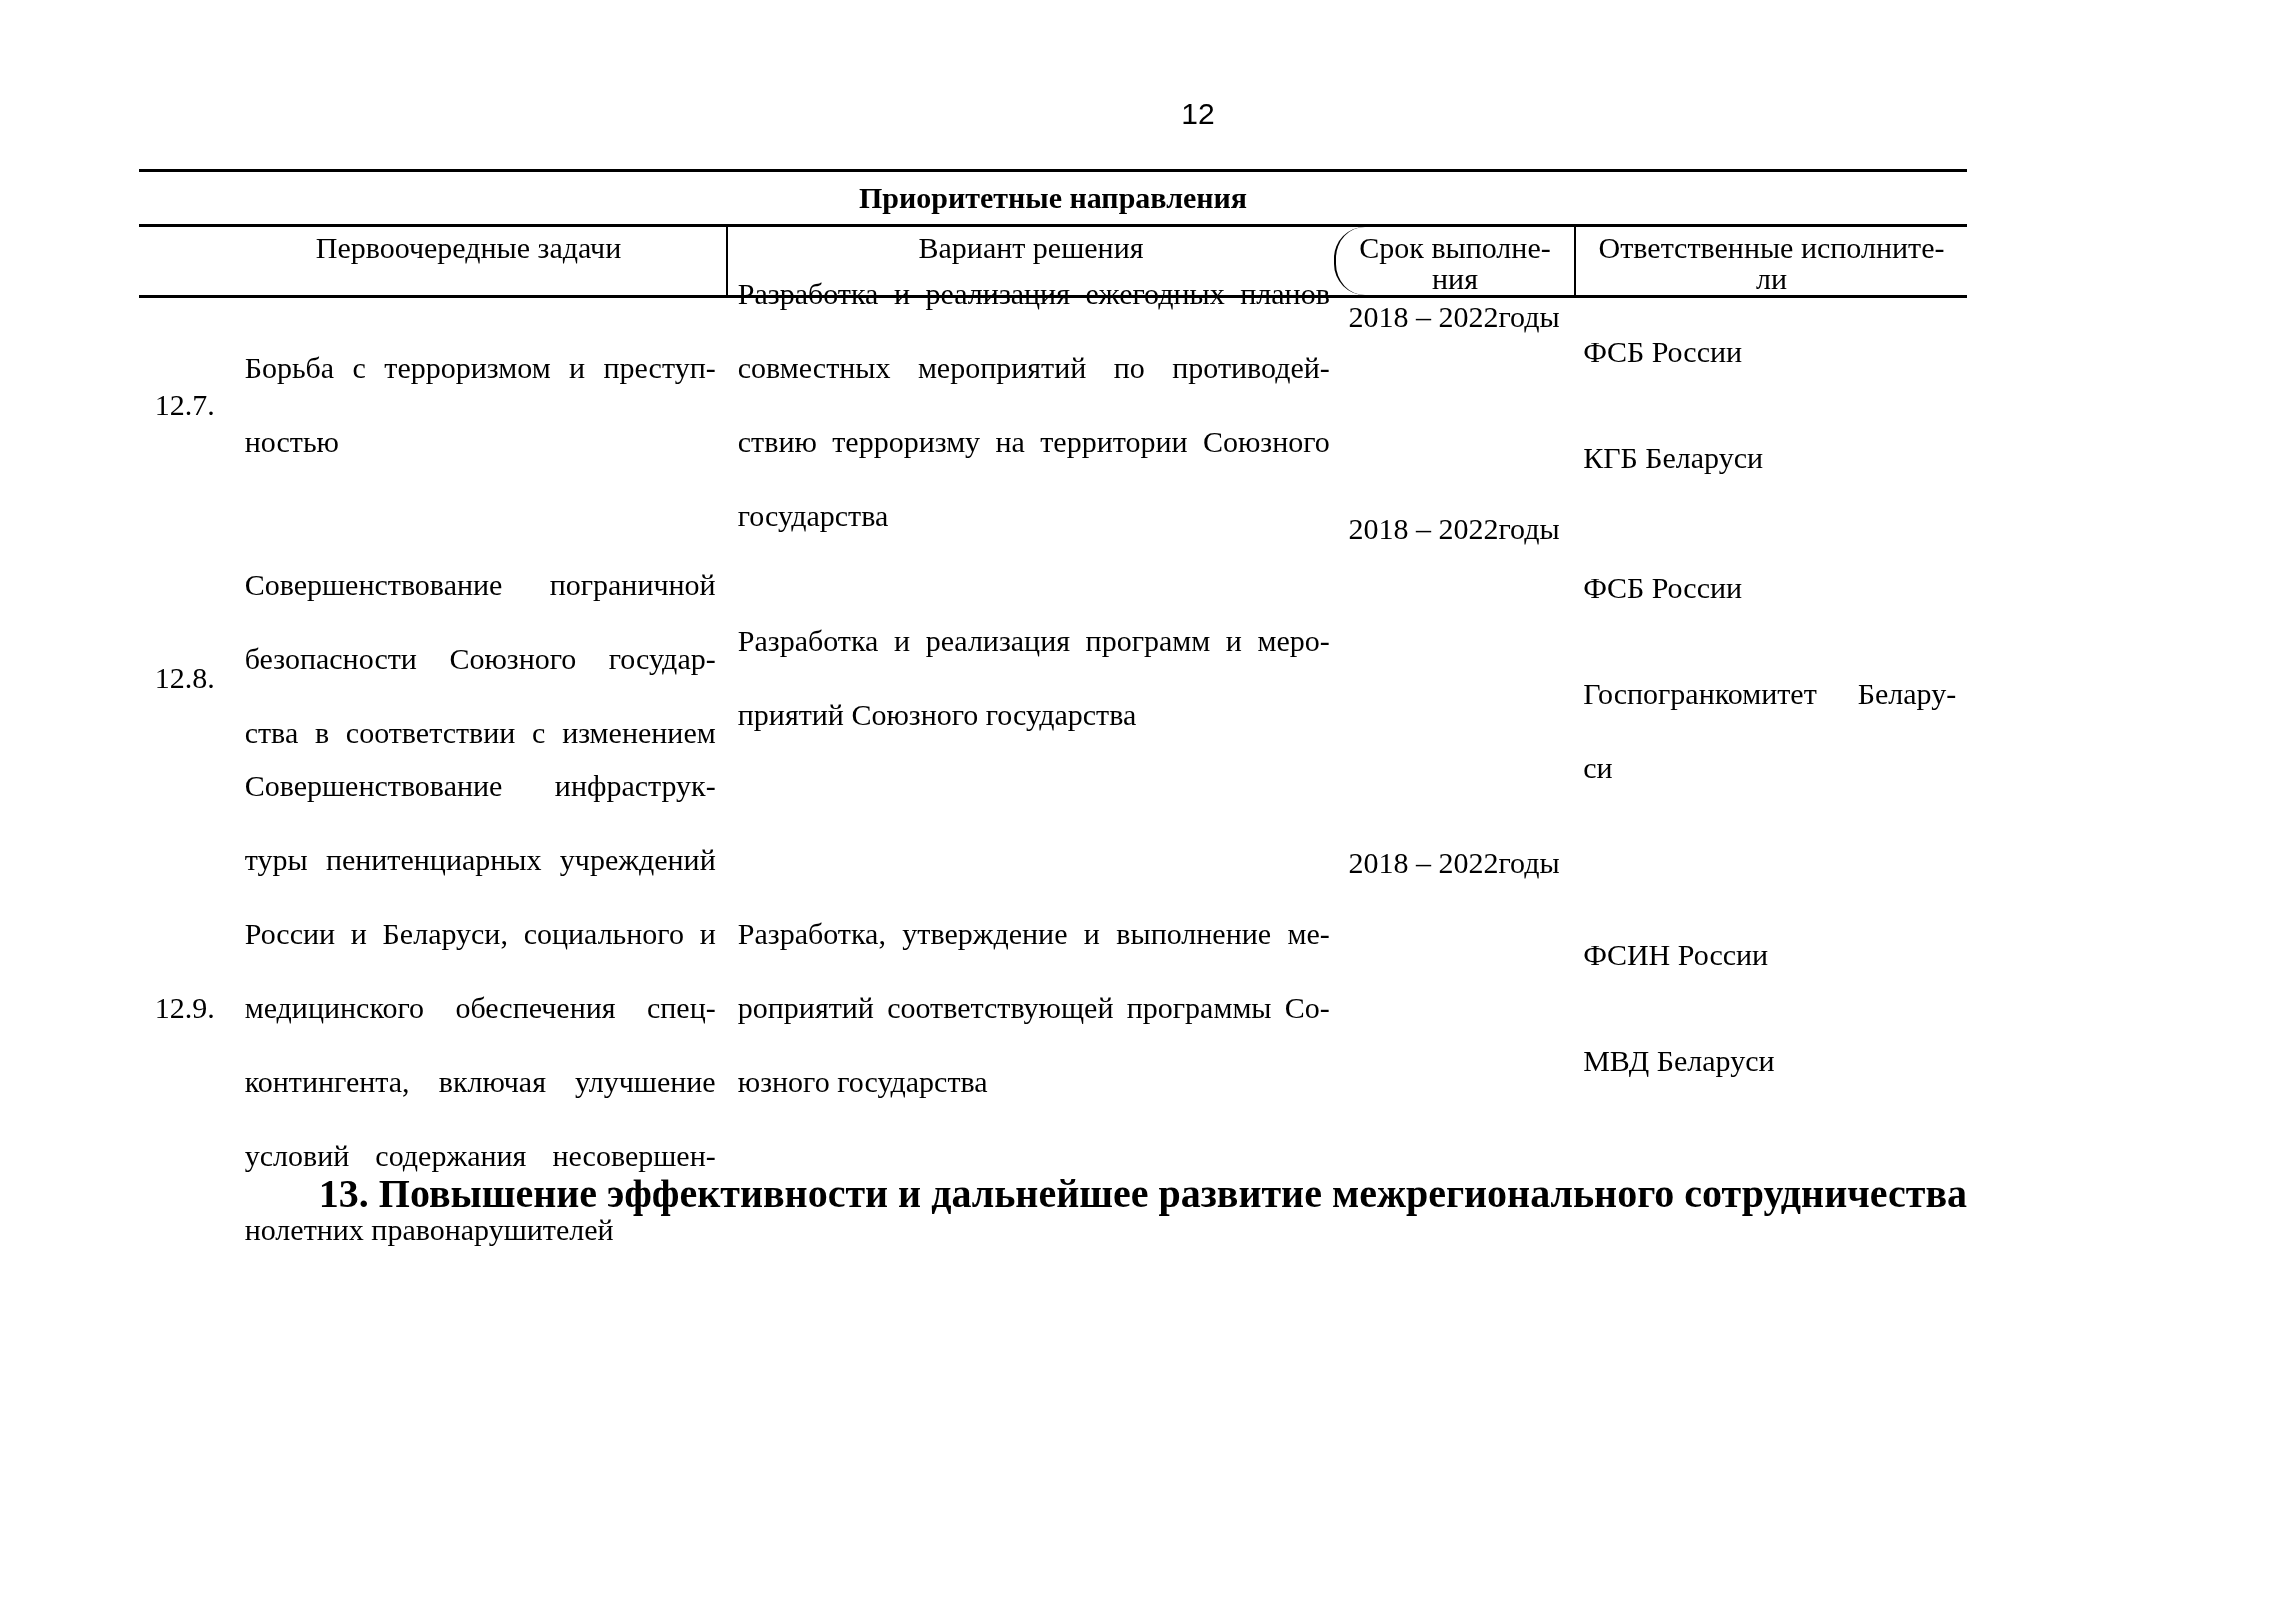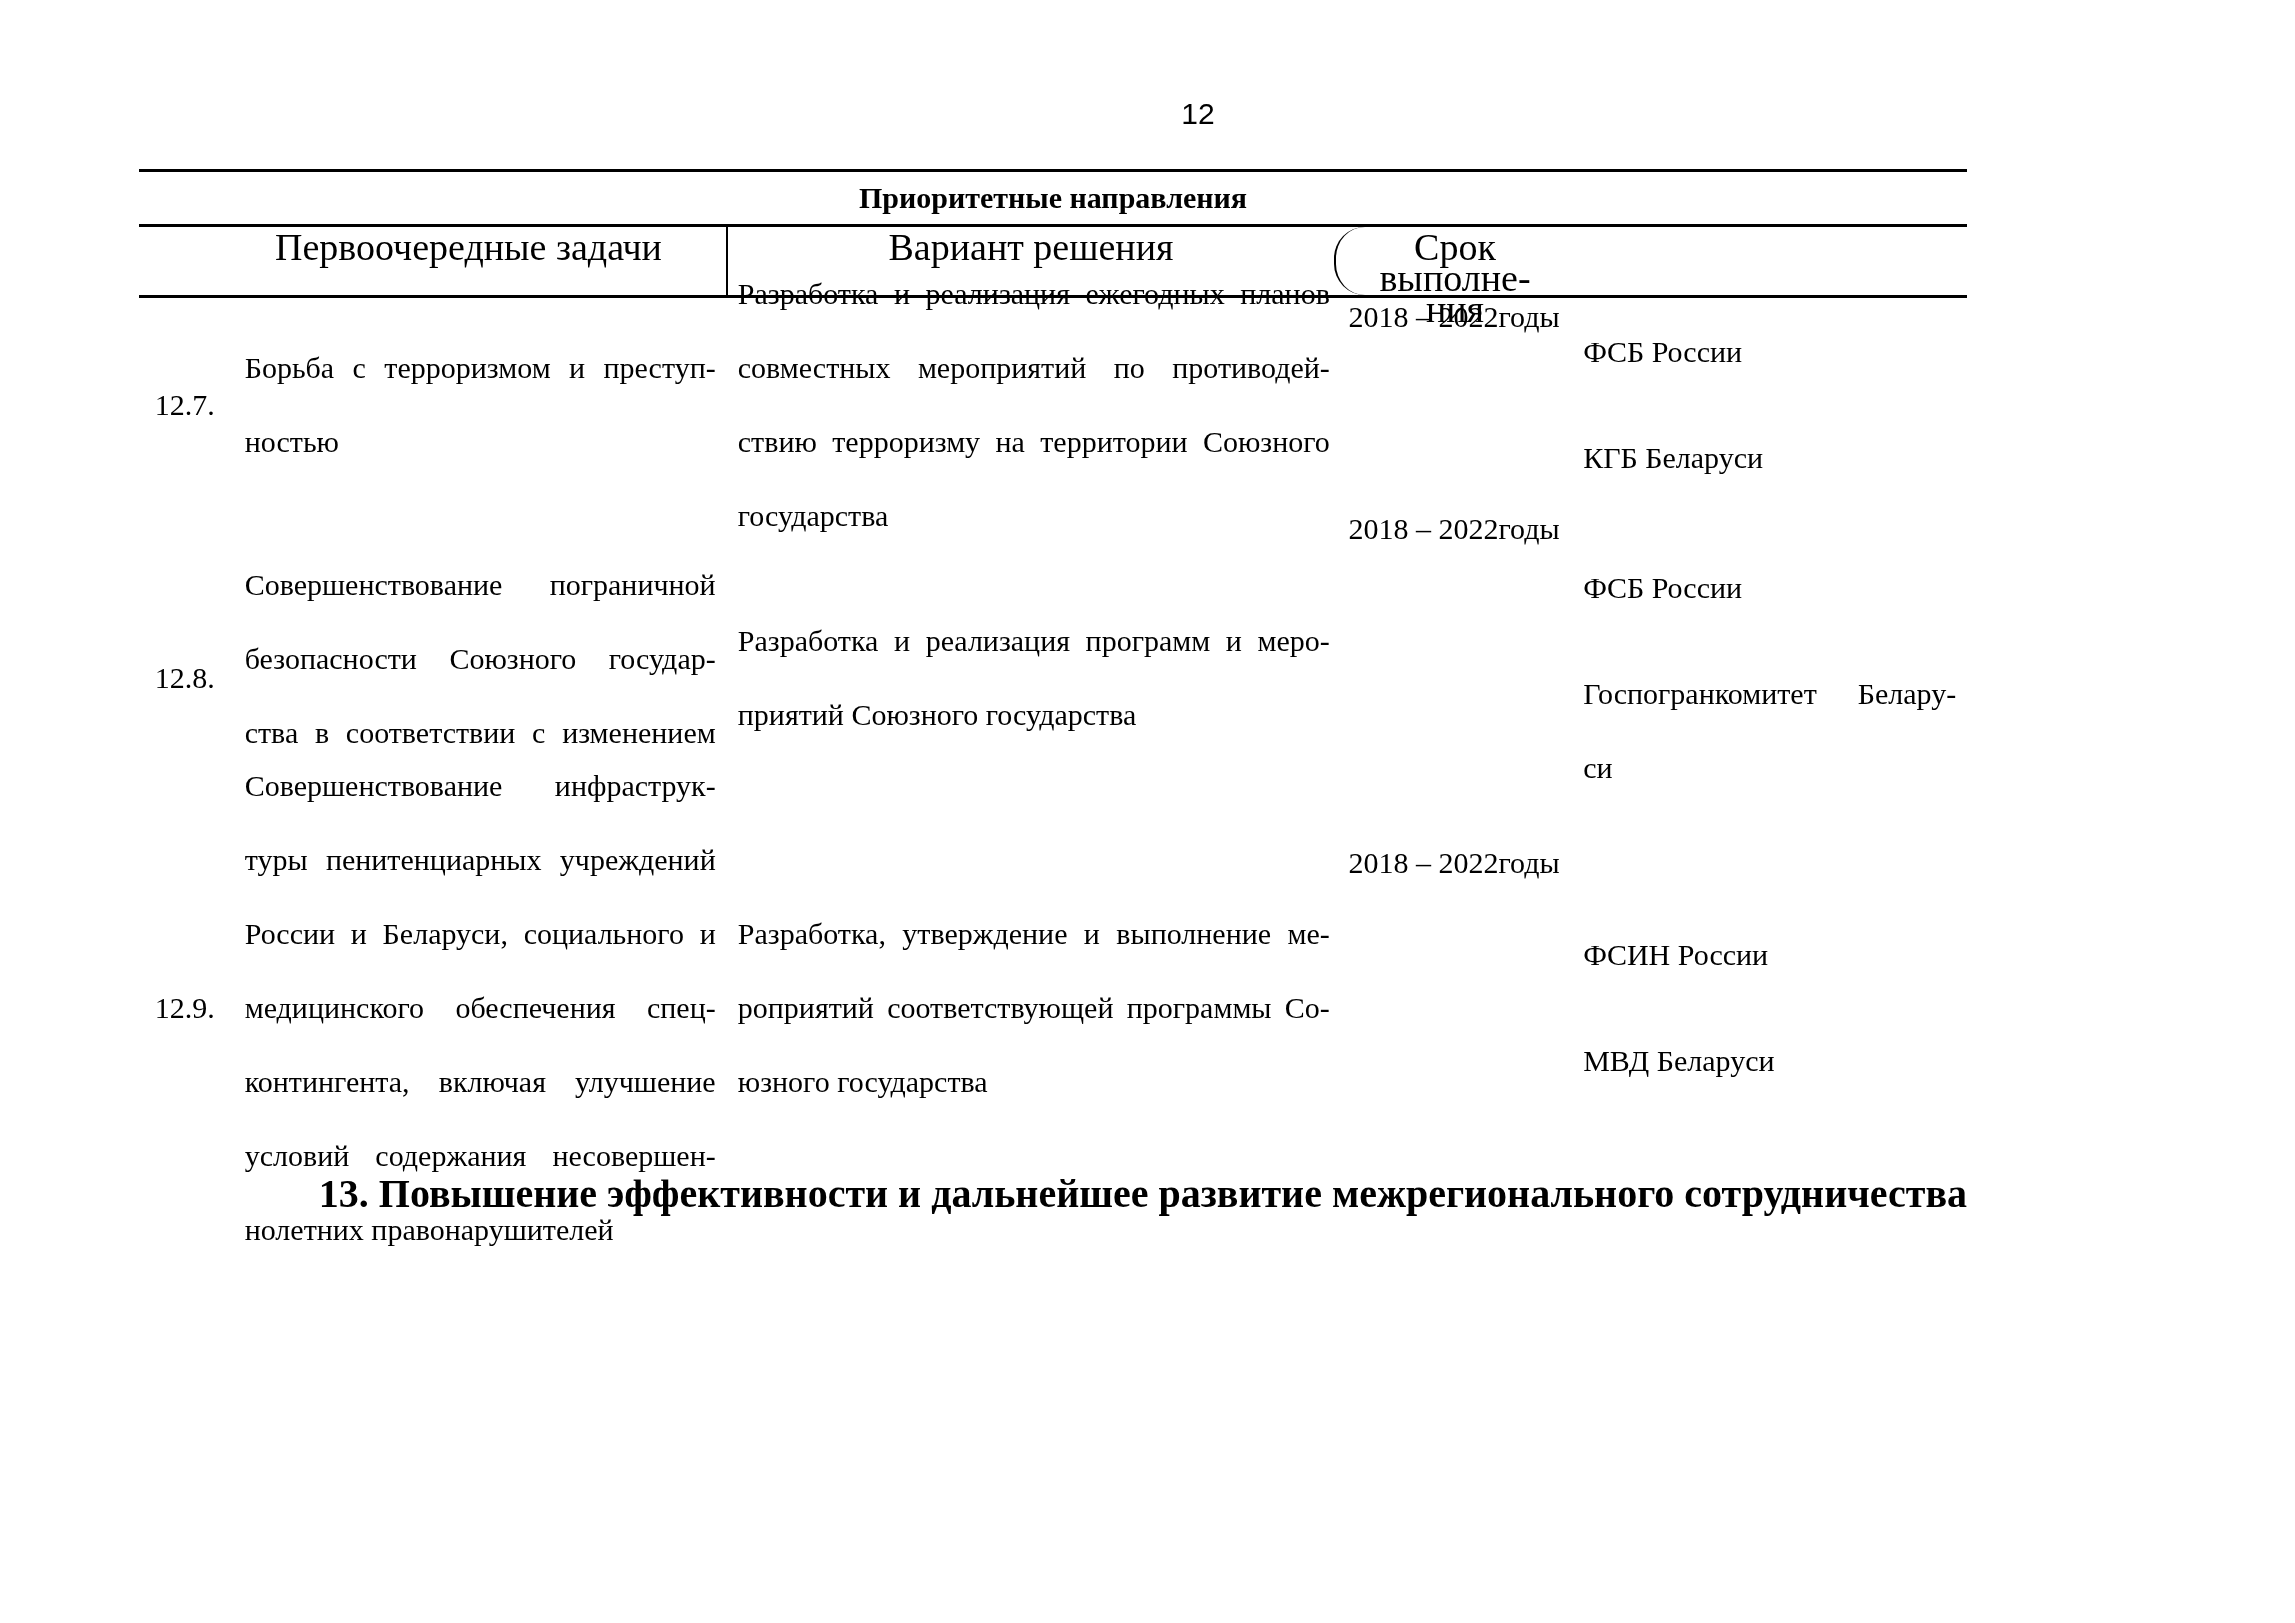--- a/index.html
+++ b/index.html
@@ -20,21 +20,21 @@
     border-bottom:3.3px solid #000;
     height:52px;
     display:flex; align-items:center; justify-content:center;
     font-weight:bold; font-size:30px;
   }
 
   .header-row {
     display:flex;
     border-bottom:3.9px solid #000;
     height:68px;
-    font-size:38px; line-height:31px;
+    font-size:30px; line-height:31px;
   }
   .hcell { box-sizing:border-box; padding-top:5.2px; text-align:center; }
   .h1 { width:587px; padding-left:72px; }
   .h2 { width:608px; border-left:2px solid #000; }
   .h3 { width:240px; border-left:2px solid #000;border-radius:31px; }
   .h4 { width:393px; border-left:2px solid #000; }
 
   #rows { font-size:30px; }
   .brow { display:flex; }
   #rows .brow:nth-child(1) { height:212px; }
@@ -83,20 +83,24 @@
     <div class="header-row">
       <div class="hcell h1">
           <div class="tline last">Первоочередные задачи</div>
         </div>
       <div class="hcell h2">
           <div class="tline last">Вариант решения</div>
         </div>
       <div class="hcell h3">
           <div class="tline">Срок выполне-</div>
           <div class="tline last">ния</div>
+        </div>
+      <div class="hcell h4">
+          <div class="tline">Ответственные исполните-</div>
+          <div class="tline last">ли</div>
         </div>
     </div>
 
     <div id="rows">
         <div class="brow">
           <div class="c1">
             <div class="num">12.7.</div>
             <div class="task">
               <div class="tline">Борьба с терроризмом и преступ-</div>
               <div class="tline last">ностью</div>

